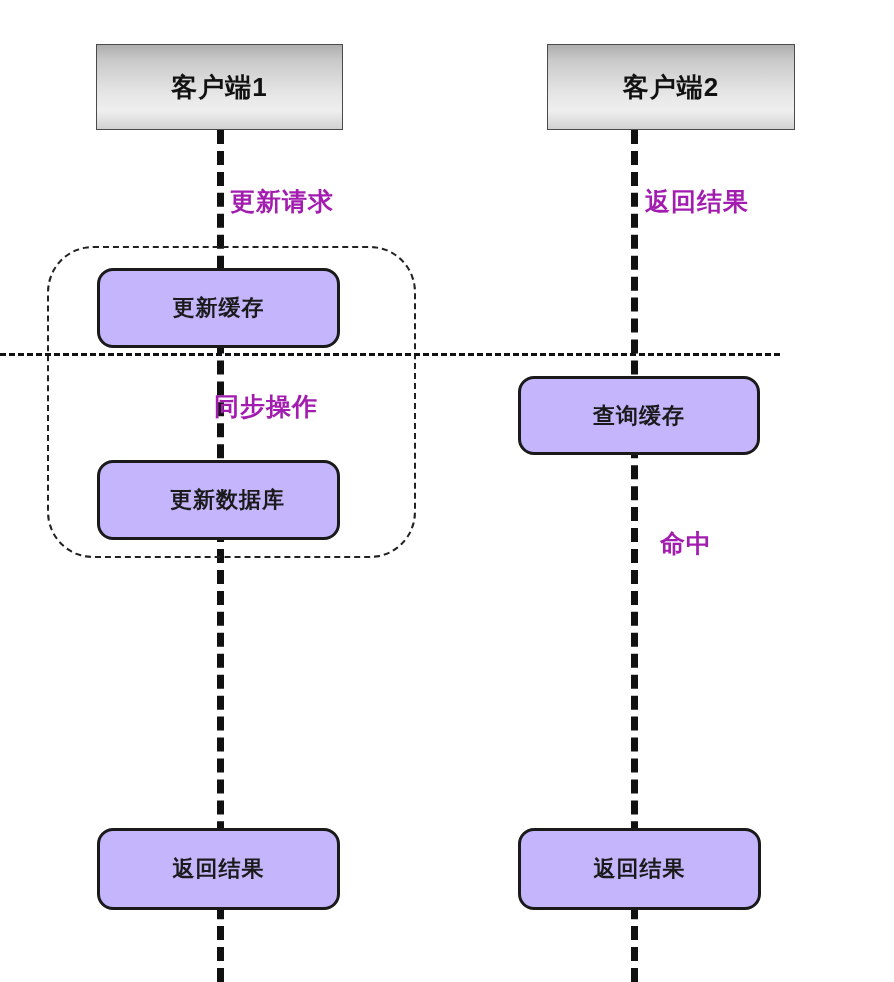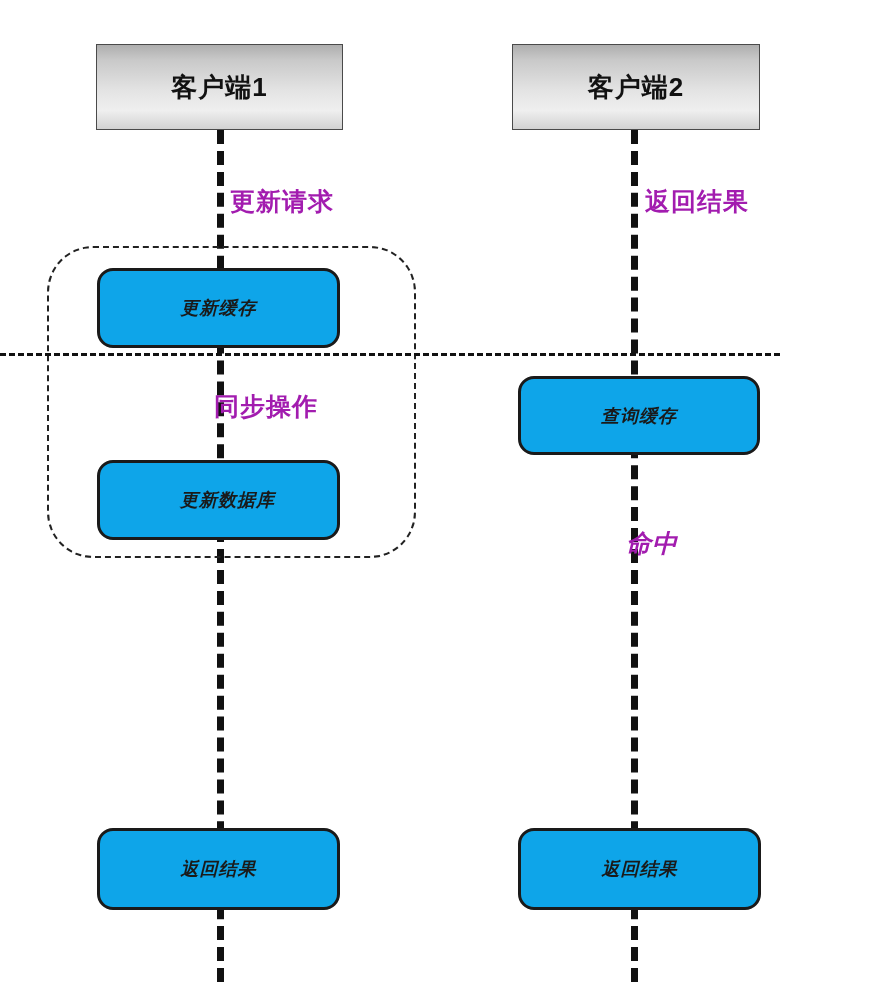--- a/index.html
+++ b/index.html
@@ -40,30 +40,29 @@
     width: 0;
     border-left: 7px dashed #111111;
   }
 
   
   .step-box {
     position: absolute;
     box-sizing: border-box;
     border: 3px solid #1a1a1a;
     border-radius: 16px;
-    background: #0ea5e9;
+    background: #c4b5fd;
     display: flex;
     align-items: center;
     justify-content: center;
     color: #1a1a1a;
-    font-size: 18px;
+    font-size: 22px;
     font-weight: 700;
     letter-spacing: 1px;
     z-index: 3;
-    font-style: italic;
   }
 
   
   .group-frame {
     position: absolute;
     box-sizing: border-box;
     border: 2px dashed #222222;
     border-radius: 46px;
     background: transparent;
     z-index: 1;
@@ -107,35 +106,35 @@
   <div class="lifeline" style="left:217px; top:98px; height:852px;"></div>
 
   <div class="lifeline" style="left:631px; top:98px; height:852px;"></div>
 
   <div class="group-frame" style="left:47px; top:214px; width:369px; height:312px;"></div>
 
   <div class="h-divider" style="left:0px; top:321px; width:780px;"></div>
 
   <div class="actor-box" style="left:96px; top:12px; width:247px; height:86px;">客户端1</div>
 
-  <div class="actor-box" style="left:512px; top:12px; width:248px; height:86px;">客户端2</div>
+  <div class="actor-box" style="left:547px; top:12px; width:248px; height:86px;">客户端2</div>
 
   <div class="step-box" style="left:97px; top:236px; width:243px; height:80px;">更新缓存</div>
 
   <div class="step-box" style="left:97px; top:428px; width:243px; height:80px;padding-left:18px;">更新数据库</div>
 
   <div class="step-box" style="left:518px; top:344px; width:242px; height:79px;text-align:center;">查询缓存</div>
 
   <div class="step-box" style="left:97px; top:796px; width:243px; height:82px;">返回结果</div>
 
   <div class="step-box" style="left:518px; top:796px; width:243px; height:82px;">返回结果</div>
 
   <div class="msg-label" style="left:230px; top:153px;">更新请求</div>
 
   <div class="msg-label" style="left:645px; top:153px;">返回结果</div>
 
   <div class="msg-label" style="left:214px; top:358px;">同步操作</div>
 
-  <div class="msg-label" style="left:626px; top:495px;font-style:italic;">命中</div>
+  <div class="msg-label" style="left:660px; top:495px;">命中</div>
 
   <div class="watermark" style="left:735px; top:951px;">@稀土掘金技术社区</div>
 
 </div>
 
 </body></html>

